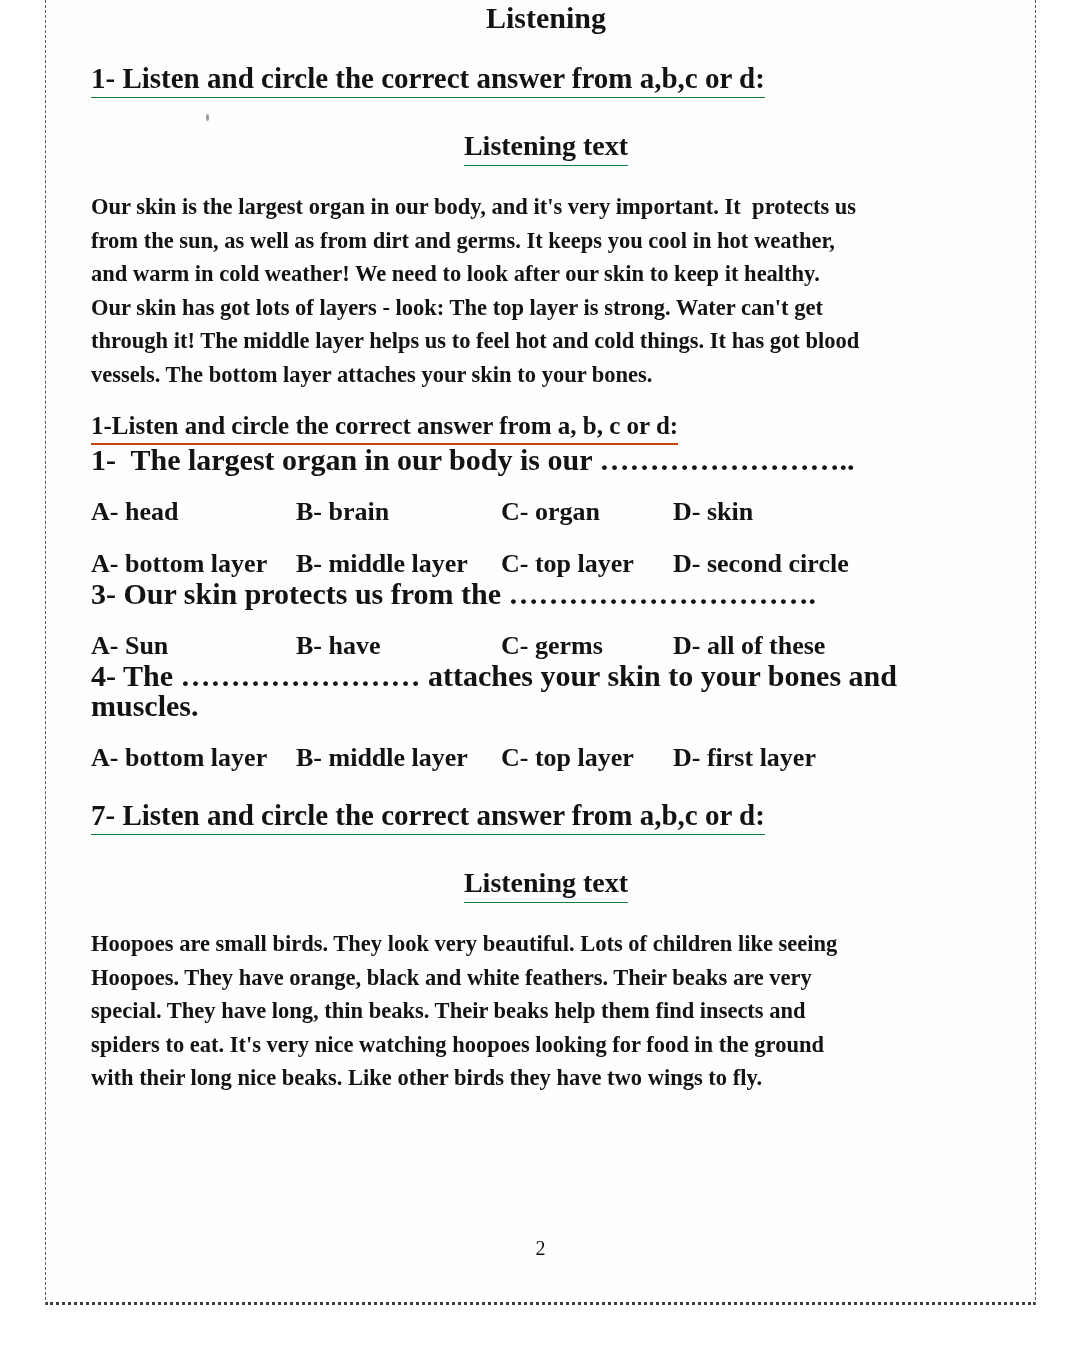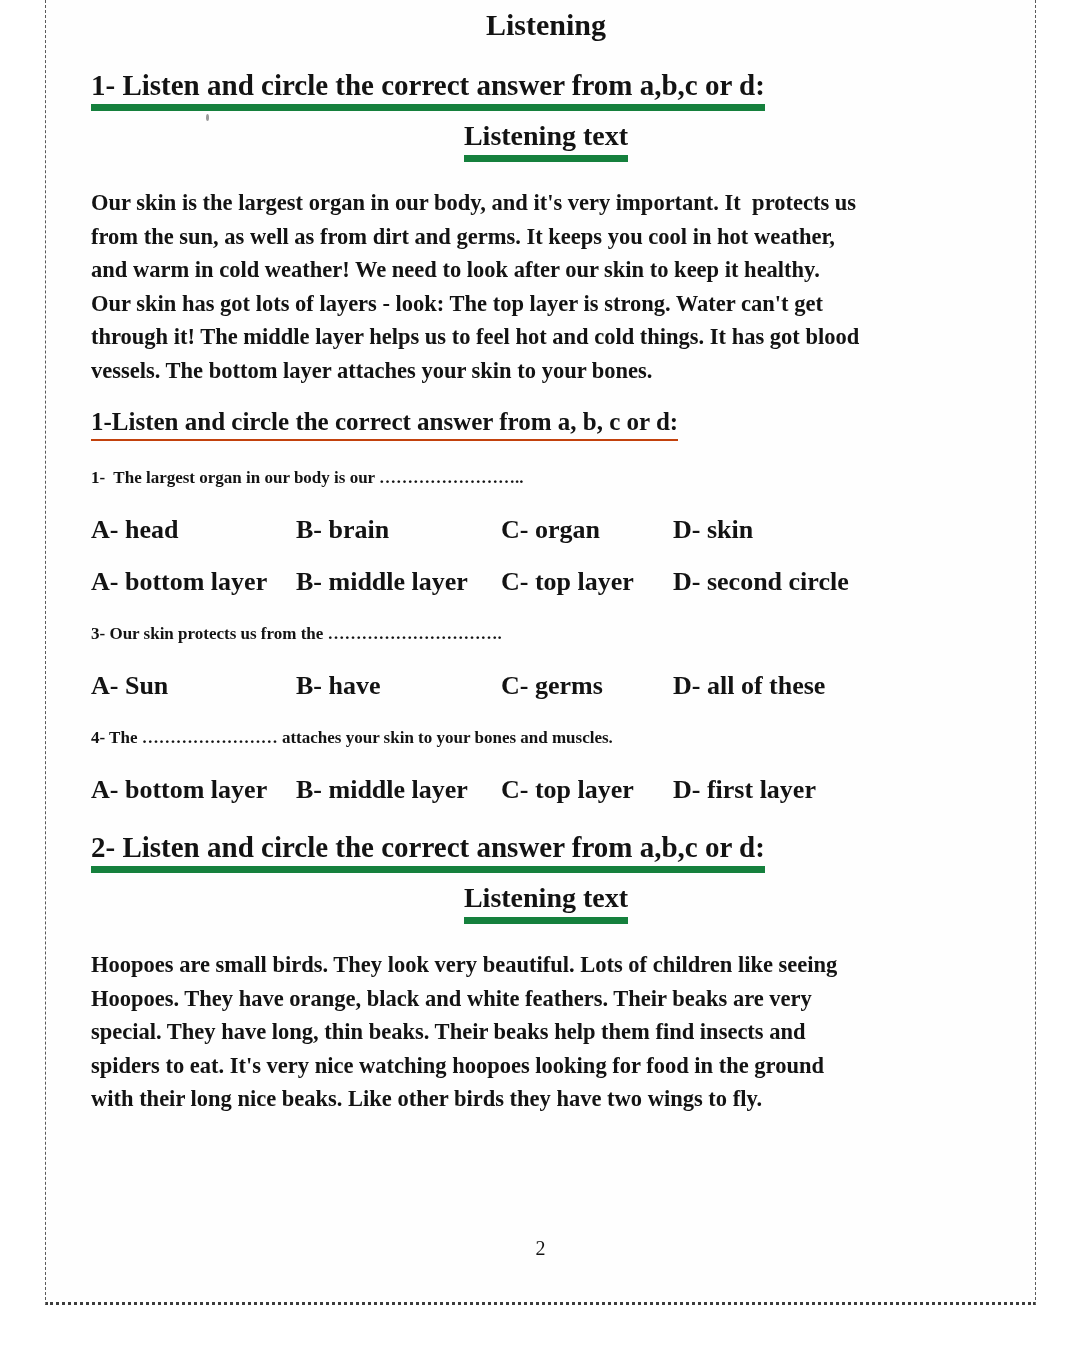--- a/index.html
+++ b/index.html
@@ -22,47 +22,45 @@
     background: #fefefe;
     border-left: 1px dashed #5a5a5a;
     border-right: 1px dashed #5a5a5a;
     border-bottom: 3px dotted #3c3c3c;
     padding: 0 34px 0 45px;
   }
   .title {
     text-align: center;
     font-size: 30px;
     line-height: 36px;
-    padding-top: 7px;
   }
   .row { line-height: 34px; }
   .center { text-align: center; }
   .underlined {
     display: inline-block;
-    border-bottom: 7px solid #15803d;
+    border-bottom: 1px solid #15803d;
     padding-bottom: 2px;
   }
   .underlined-thin {
     display: inline-block;
     border-bottom: 2px solid #c2410c;
     padding-bottom: 1px;
   }
   .h-main { font-size: 29px; margin-top: 25px; }
-  .h-sub  { font-size: 28px; margin-top: 8px; }
+  .h-sub  { font-size: 28px; margin-top: 31px; }
   .passage {
     font-size: 22.5px;
     line-height: 33.5px;
     margin-top: 24px;
     white-space: pre-wrap;
   }
   .h-q { font-size: 25px; line-height: 32px; margin-top: 19px; }
   .q-line {
-    font-size: 17px;
+    font-size: 30px;
     line-height: 30px;
-    margin-top: 22px;
     white-space: pre-wrap;
   }
   .opt-row {
     display: grid;
     grid-template-columns: 205px 205px 172px auto;
     font-size: 26px;
     line-height: 30px;
     margin-top: 22px;
   }
   .sect2 { margin-top: 25px; }
@@ -138,21 +136,21 @@
 
   <div class="q-line">4- The …………………… attaches your skin to your bones and muscles.</div>
   <div class="opt-row">
     <span class="opt">A- bottom layer</span>
     <span class="opt">B- middle layer</span>
     <span class="opt">C- top layer</span>
     <span class="opt">D- first layer</span>
   </div>
 
   <div class="row h-main sect2">
-    <span class="underlined">2- Listen and circle the correct answer from a,b,c or d:</span>
+    <span class="underlined">7- Listen and circle the correct answer from a,b,c or d:</span>
   </div>
 
   <div class="row h-sub center">
     <span class="underlined">Listening text</span>
   </div>
 
   <div class="passage">Hoopoes are small birds. They look very beautiful. Lots of children like seeing
 Hoopoes. They have orange, black and white feathers. Their beaks are very
 special. They have long, thin beaks. Their beaks help them find insects and
 spiders to eat. It's very nice watching hoopoes looking for food in the ground

